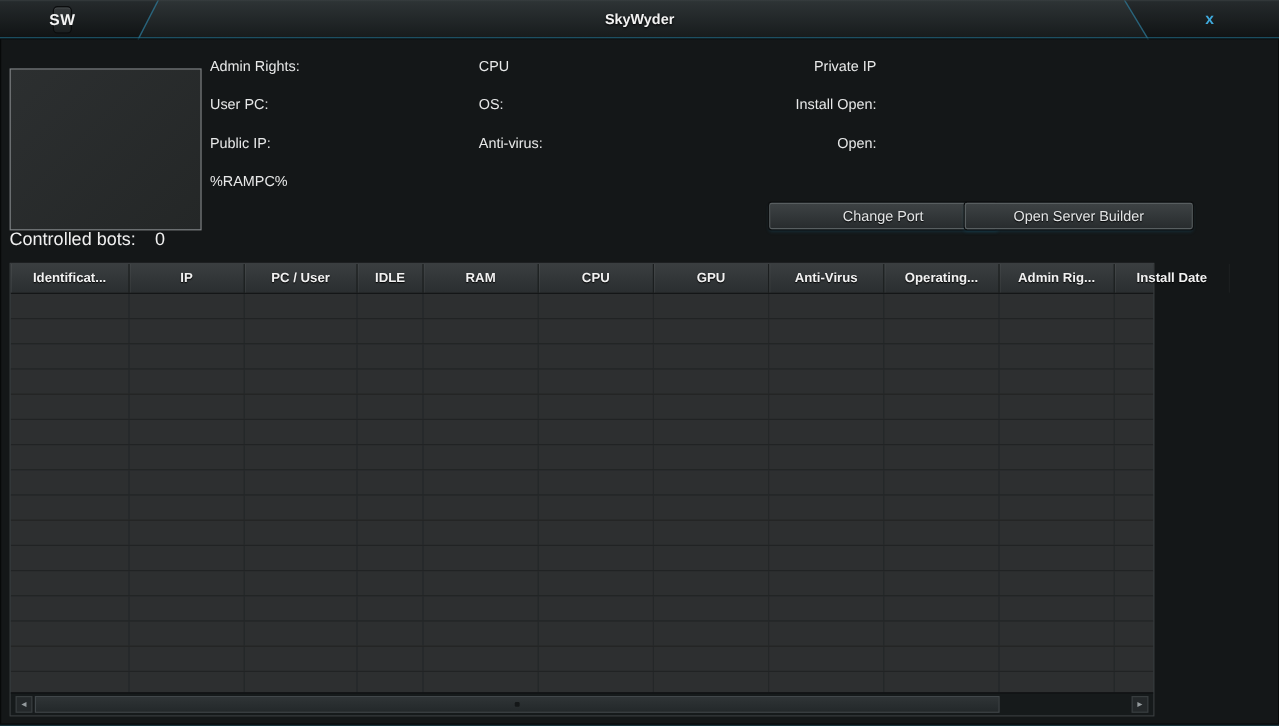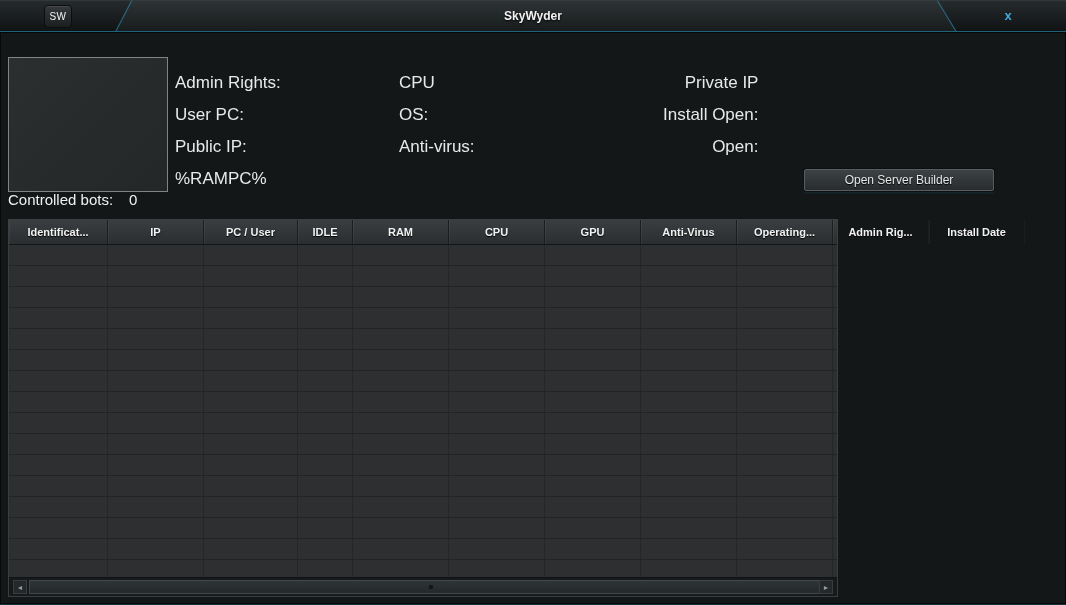--- a/index.html
+++ b/index.html
@@ -8,62 +8,62 @@
     position:relative;width:1066px;height:605px;overflow:hidden;
     background:#141718;
     font-family:"Liberation Sans",sans-serif;
     box-shadow:inset 0 0 0 1px #070909;
     border-bottom:1px solid #17343c;
   }
   
   .titlebar{position:absolute;left:0;top:0;width:1066px;height:33px;}
   .titlebar svg{position:absolute;left:0;top:0;}
   .sw-badge{
-    position:absolute;left:44px;top:5px;width:28px;height:23px;border-radius:4px;
+    position:absolute;left:44px;top:5px;width:16px;height:23px;border-radius:4px;
     background:linear-gradient(#35393b,#1b1f20);
     border:1px solid #0b0d0e;box-shadow:inset 0 1px 0 rgba(255,255,255,.09);
-    color:#f4f4f4;font-weight:normal;font-size:10px;
+    color:#f4f4f4;font-weight:bold;font-size:13px;
     display:flex;align-items:center;justify-content:center;letter-spacing:.5px;
   }
   .title{
     position:absolute;left:0;right:0;top:9px;text-align:center;
     color:#f2f2f2;font-size:12px;font-weight:bold;text-shadow:0 1px 2px #000;
   }
   .close-btn{
     position:absolute;left:996px;top:6px;width:24px;height:19px;
     color:#3fa9dc;font-weight:bold;font-size:13px;text-align:center;line-height:19px;
     cursor:default;
   }
   
   .preview-box{
     position:absolute;left:8px;top:57px;width:160px;height:135px;
     background:linear-gradient(135deg,#2c2f30,#242727);
     border:1px solid #808486;
   }
   .bots-line{position:absolute;left:8px;top:191px;color:#f0f0f0;font-size:15px;}
   .bots-count{margin-left:16px;}
-  .info-col{position:absolute;top:48px;color:#e8e9e9;font-size:17px;margin-top:28px;}
+  .info-col{position:absolute;top:48px;color:#e8e9e9;font-size:12px;}
   .info-col .lbl{line-height:14px;margin-bottom:18px;white-space:nowrap;}
   #info-col-1{left:175px;}
   #info-col-2{left:399px;}
   #info-col-3{left:663px;text-align:right;}
   
   .btn{
     position:absolute;top:169px;width:190px;height:22px;
     background:linear-gradient(#3d4244,#282c2e);
     border:1px solid #585e60;border-radius:2px;
     box-shadow:0 0 0 1px #0d0f10,0 2px 3px rgba(26,108,138,.25);
     color:#e4e6e7;font-size:12px;text-shadow:0 1px 1px #000;
     display:flex;align-items:center;justify-content:center;cursor:default;
   }
   #btn-change-port{left:641px;}
   #btn-server-builder{left:804px;}
   
   .bot-table{
-    position:absolute;left:8px;top:219px;width:830px;height:378px;
+    position:absolute;left:8px;top:219px;width:954px;height:378px;
     background:#202324;border:1px solid #3a3e40;
   }
   .thead{display:flex;height:25px;background:linear-gradient(#3a3e40,#2a2e30);border-bottom:1px solid #141617;}
   .th{
     flex:0 0 auto;height:100%;border-right:1px solid #1b1e1f;
     box-shadow:inset 1px 0 0 rgba(255,255,255,.05);
     color:#f2f2f2;font-size:11px;font-weight:bold;text-shadow:0 1px 1px #000;
     display:flex;align-items:center;justify-content:center;white-space:nowrap;overflow:hidden;
   }
   .c0{width:99px}.c1{width:96px}.c2{width:94px}.c3{width:55px}
@@ -135,20 +135,21 @@
     <div class="lbl">CPU</div>
     <div class="lbl">OS:</div>
     <div class="lbl">Anti-virus:</div>
   </div>
   <div class="info-col" id="info-col-3">
     <div class="lbl">Private IP</div>
     <div class="lbl">Install Open:</div>
     <div class="lbl">Open:</div>
   </div>
 
+  <div class="btn" id="btn-change-port">Change Port</div>
   <div class="btn" id="btn-server-builder">Open Server Builder</div>
 
   <div class="bot-table">
     <div class="thead">
       <div class="th c0">Identificat...</div>
       <div class="th c1">IP</div>
       <div class="th c2">PC / User</div>
       <div class="th c3">IDLE</div>
       <div class="th c4">RAM</div>
       <div class="th c5">CPU</div>

